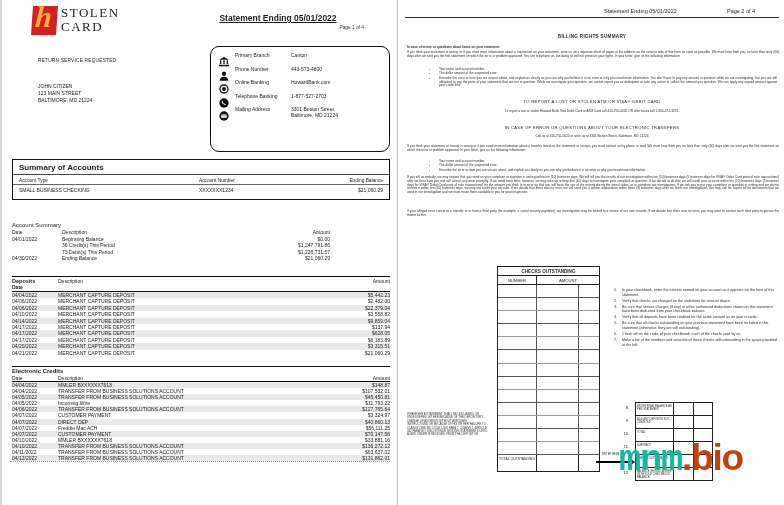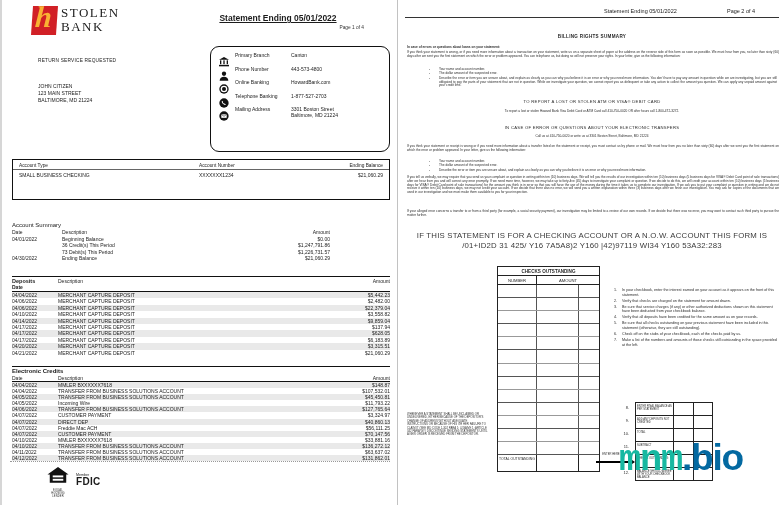--- a/index.html
+++ b/index.html
@@ -136,36 +136,36 @@
   .rblank:last-child{border-right:0;flex:1;}
 
   .arrow-label{left:199px;top:453px;width:26px;font-size:2.7px;line-height:3px;text-align:center;}
   .arrow{left:197px;top:461px;width:34px;height:0;border-top:2.6px solid #000;}
   .arrow::after{content:"";position:absolute;right:-5px;top:-5.2px;width:0;height:0;
                 border-left:6px solid #000;border-top:4px solid transparent;border-bottom:4px solid transparent;}
 
   .watermark{position:absolute;left:617px;top:438px;font-weight:bold;font-size:37px;
              letter-spacing:-1.2px;line-height:40px;font-family:"Liberation Sans",sans-serif;}
   .wm1{color:#17b8a1;font-family:Liberation Mono, monospace;}
-  .wm2{color:#0369a1;}
+  .wm2{color:#c2410c;}
 </style>
 </head>
 <body>
 
 <div class="canvas">
 
   <div class="p1">
 
     <div class="abs logo">
       <div class="logo-mark">
         <span class="logo-h">h</span>
       </div>
       <div class="logo-text">
         <div>STOLEN</div>
-        <div>BANK</div>
+        <div>CARD</div>
       </div>
     </div>
 
     <div class="abs stmt-head">Statement Ending 05/01/2022</div>
     <div class="abs stmt-page">Page 1 of 4</div>
 
     <div class="abs rsr">RETURN SERVICE REQUESTED</div>
 
     <div class="abs addr">
       <div>JOHN CITIZEN</div>
@@ -228,20 +228,21 @@
         </span>
         <span class="m-label">Mailing Address</span>
         <span class="m-value">
           <span>3301 Boston Street</span><br>
           <span>Baltimore, MD 21224</span>
         </span>
       </div>
     </div>
 
     <div class="abs sumbox">
+      <div class="sumbox-title">Summary of Accounts</div>
       <div class="sum-head">
         <span class="sc1">Account Type</span>
         <span class="sc2">Account Number</span>
         <span class="sc3">Ending Balance</span>
       </div>
       <div class="sum-row">
         <span class="sc1">SMALL BUSINESS CHECKING</span>
         <span class="sc2">XXXXXXX1234</span>
         <span class="sc3">$21,060.29</span>
       </div>
@@ -411,34 +412,20 @@
           <div class="tr">
             <div class="td">04/12/2022</div>
             <div class="td">TRANSFER FROM BUSINESS SOLUTIONS ACCOUNT</div>
             <div class="td">$131,862.01</div>
           </div>
         </div>
     </div>
 
     <div class="abs dotline"></div>
 
-    <div class="abs footer-logos">
-      <div class="eh">
-        <svg viewBox="0 0 20 18">
-            <path d="M10 0L20 7.2h-2.2V15H2.2V7.2H0z" fill="#111"></path>
-            <rect x="5" y="8" width="10" height="1.8" fill="#fff"></rect>
-            <rect x="5" y="11.2" width="10" height="1.8" fill="#fff"></rect>
-          </svg>
-        <div class="eh-txt">EQUAL HOUSING LENDER</div>
-      </div>
-      <div class="fdic">
-        <div class="member">Member</div>
-        <div class="f">FDIC</div>
-      </div>
-    </div>
   </div>
 
   <div class="divider"></div>
 
   <div class="p2">
     <div class="abs p2-stmt">Statement Ending 05/01/2022</div>
     <div class="abs p2-page">Page 2 of 4</div>
     <div class="abs p2-rule"></div>
 
     <div class="abs c-title" style="top:34px">BILLING RIGHTS SUMMARY</div>
@@ -470,24 +457,20 @@
         <div class="bli">
           <span>The dollar amount of the suspected error.</span>
         </div>
         <div class="bli">
           <span>Describe the error or item you are unsure about, and explain as clearly as you can why you believe it is an error or why you need more information.</span>
         </div>
       </div>
     <div class="abs pline" style="top:176px">If you tell us verbally, we may require that you send us your complaint or question in writing within ten (10) business days. We will tell you the results of our investigation within ten (10) business days (5 business days for VISA® Debit Card point of sale transactions) after we hear from you and will correct any error promptly. If we need more time, however, we may take up to forty-five (45) days to investigate your complaint or question. If we decide to do this, we will credit your account within ten (10) business days (5 business days for VISA® Debit Card point of sale transactions) for the amount you think is in error so that you will have the use of the money during the time it takes us to complete our investigation. If we ask you to put your complaint or question in writing and we do not receive it within ten (10) business days, we may not credit your account. If we decide that there was no error, we will send you a written explanation within three (3) business days after we finish our investigation. You may ask for copies of the documents that we used in our investigation and we must make them available to you for your inspection.</div>
     <div class="abs pline" style="top:210px">If your alleged error concerns a transfer to or from a third party (for example, a social security payment), our investigation may be limited to a review of our own records. If we decide that there was no error, you may want to contact such third party to pursue the matter further.</div>
 
-    <div class="abs bigtext" style="top:231px">
-      <div>IF THIS STATEMENT IS FOR A CHECKING ACCOUNT OR A N.O.W. ACCOUNT THIS FORM IS</div>
-      <div>/01+ID2D 31 425/ Y16 7A5A8)2 Y160 |42)97119 WI34 Y160 53A32:283</div>
-    </div>
 
     <div class="abs chk">
       <div class="chk-title">CHECKS OUTSTANDING</div>
       <div class="chk-sub">
         <div class="s1">NUMBER</div>
         <div class="s2">AMOUNT</div>
       </div>
       <div class="chk-body">
           <div class="tr">
             <div class="td"></div>

